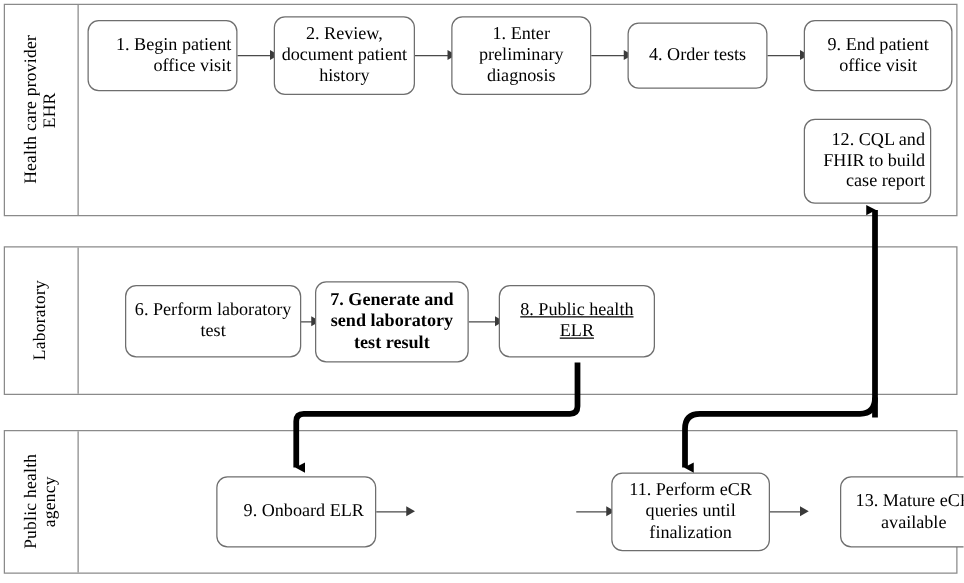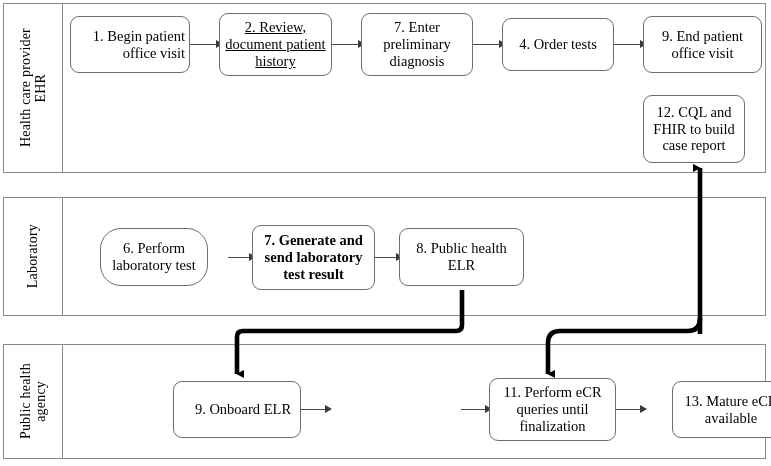--- a/index.html
+++ b/index.html
@@ -151,35 +151,35 @@
 
     <path d="M462,290 L462,325 Q462,331 456,331 L243,331 Q237,331 237,337 L237,374" fill="none" stroke="#000000" stroke-width="4.6" stroke-linecap="butt" stroke-linejoin="round" marker-end="url(#thick-arrow-down)"></path>
 
     <path d="M700,318 Q700,331 688,331 L560,331 Q548,331 548,343 L548,374" fill="none" stroke="#000000" stroke-width="4.6" stroke-linecap="butt" stroke-linejoin="round" marker-end="url(#thick-arrow-down)"></path>
 
     <path d="M700,334 L700,168" fill="none" stroke="#000000" stroke-width="4.6" stroke-linecap="butt" stroke-linejoin="round" marker-end="url(#thick-arrow-up)"></path>
   </svg>
 
   <div class="node" style="left:70px; top:16px; width:120px; height:57px;text-align:right;">1. Begin patient office visit</div>
 
-  <div class="node" style="left:219px; top:13px; width:113px; height:63px;text-decoration:underline;">2. Review, document patient history</div>
+  <div class="node" style="left:219px; top:13px; width:113px; height:63px;">2. Review, document patient history</div>
 
-  <div class="node" style="left:361px; top:13px; width:112px; height:63px;">7. Enter preliminary diagnosis</div>
+  <div class="node" style="left:361px; top:13px; width:112px; height:63px;">1. Enter preliminary diagnosis</div>
 
   <div class="node" style="left:502px; top:18px; width:112px; height:53px;text-align:right;">4. Order tests</div>
 
   <div class="node" style="left:643px; top:16px; width:119px; height:57px;">9. End patient office visit</div>
 
-  <div class="node" style="left:643px; top:95px; width:102px; height:68px;">12. CQL and FHIR to build case report</div>
+  <div class="node" style="left:643px; top:95px; width:102px; height:68px;text-align:right;">12. CQL and FHIR to build case report</div>
 
-  <div class="node" style="left:100px; top:228px; width:108px; height:58px;border-radius:21px;">6. Perform laboratory test</div>
+  <div class="node" style="left:100px; top:228px; width:141px; height:58px;">6. Perform laboratory test</div>
 
   <div class="node" style="left:252px; top:225px; width:123px; height:65px;font-weight:bold;">7. Generate and send laboratory test result</div>
 
-  <div class="node" style="left:399px; top:228px; width:125px; height:58px;">8. Public health ELR</div>
+  <div class="node" style="left:399px; top:228px; width:125px; height:58px;text-decoration:underline;">8. Public health ELR</div>
 
   <div class="node" style="left:173px; top:381px; width:128px; height:57px;padding-left:16px;">9. Onboard ELR</div>
 
 
   <div class="node" style="left:489px; top:378px; width:127px; height:63px;">11. Perform eCR queries until finalization</div>
 
   <div class="node" style="left:644px; top:381px; width:118px; height:57px;margin-left:28px;">13. Mature eCR available</div>
 
 </div>
 

